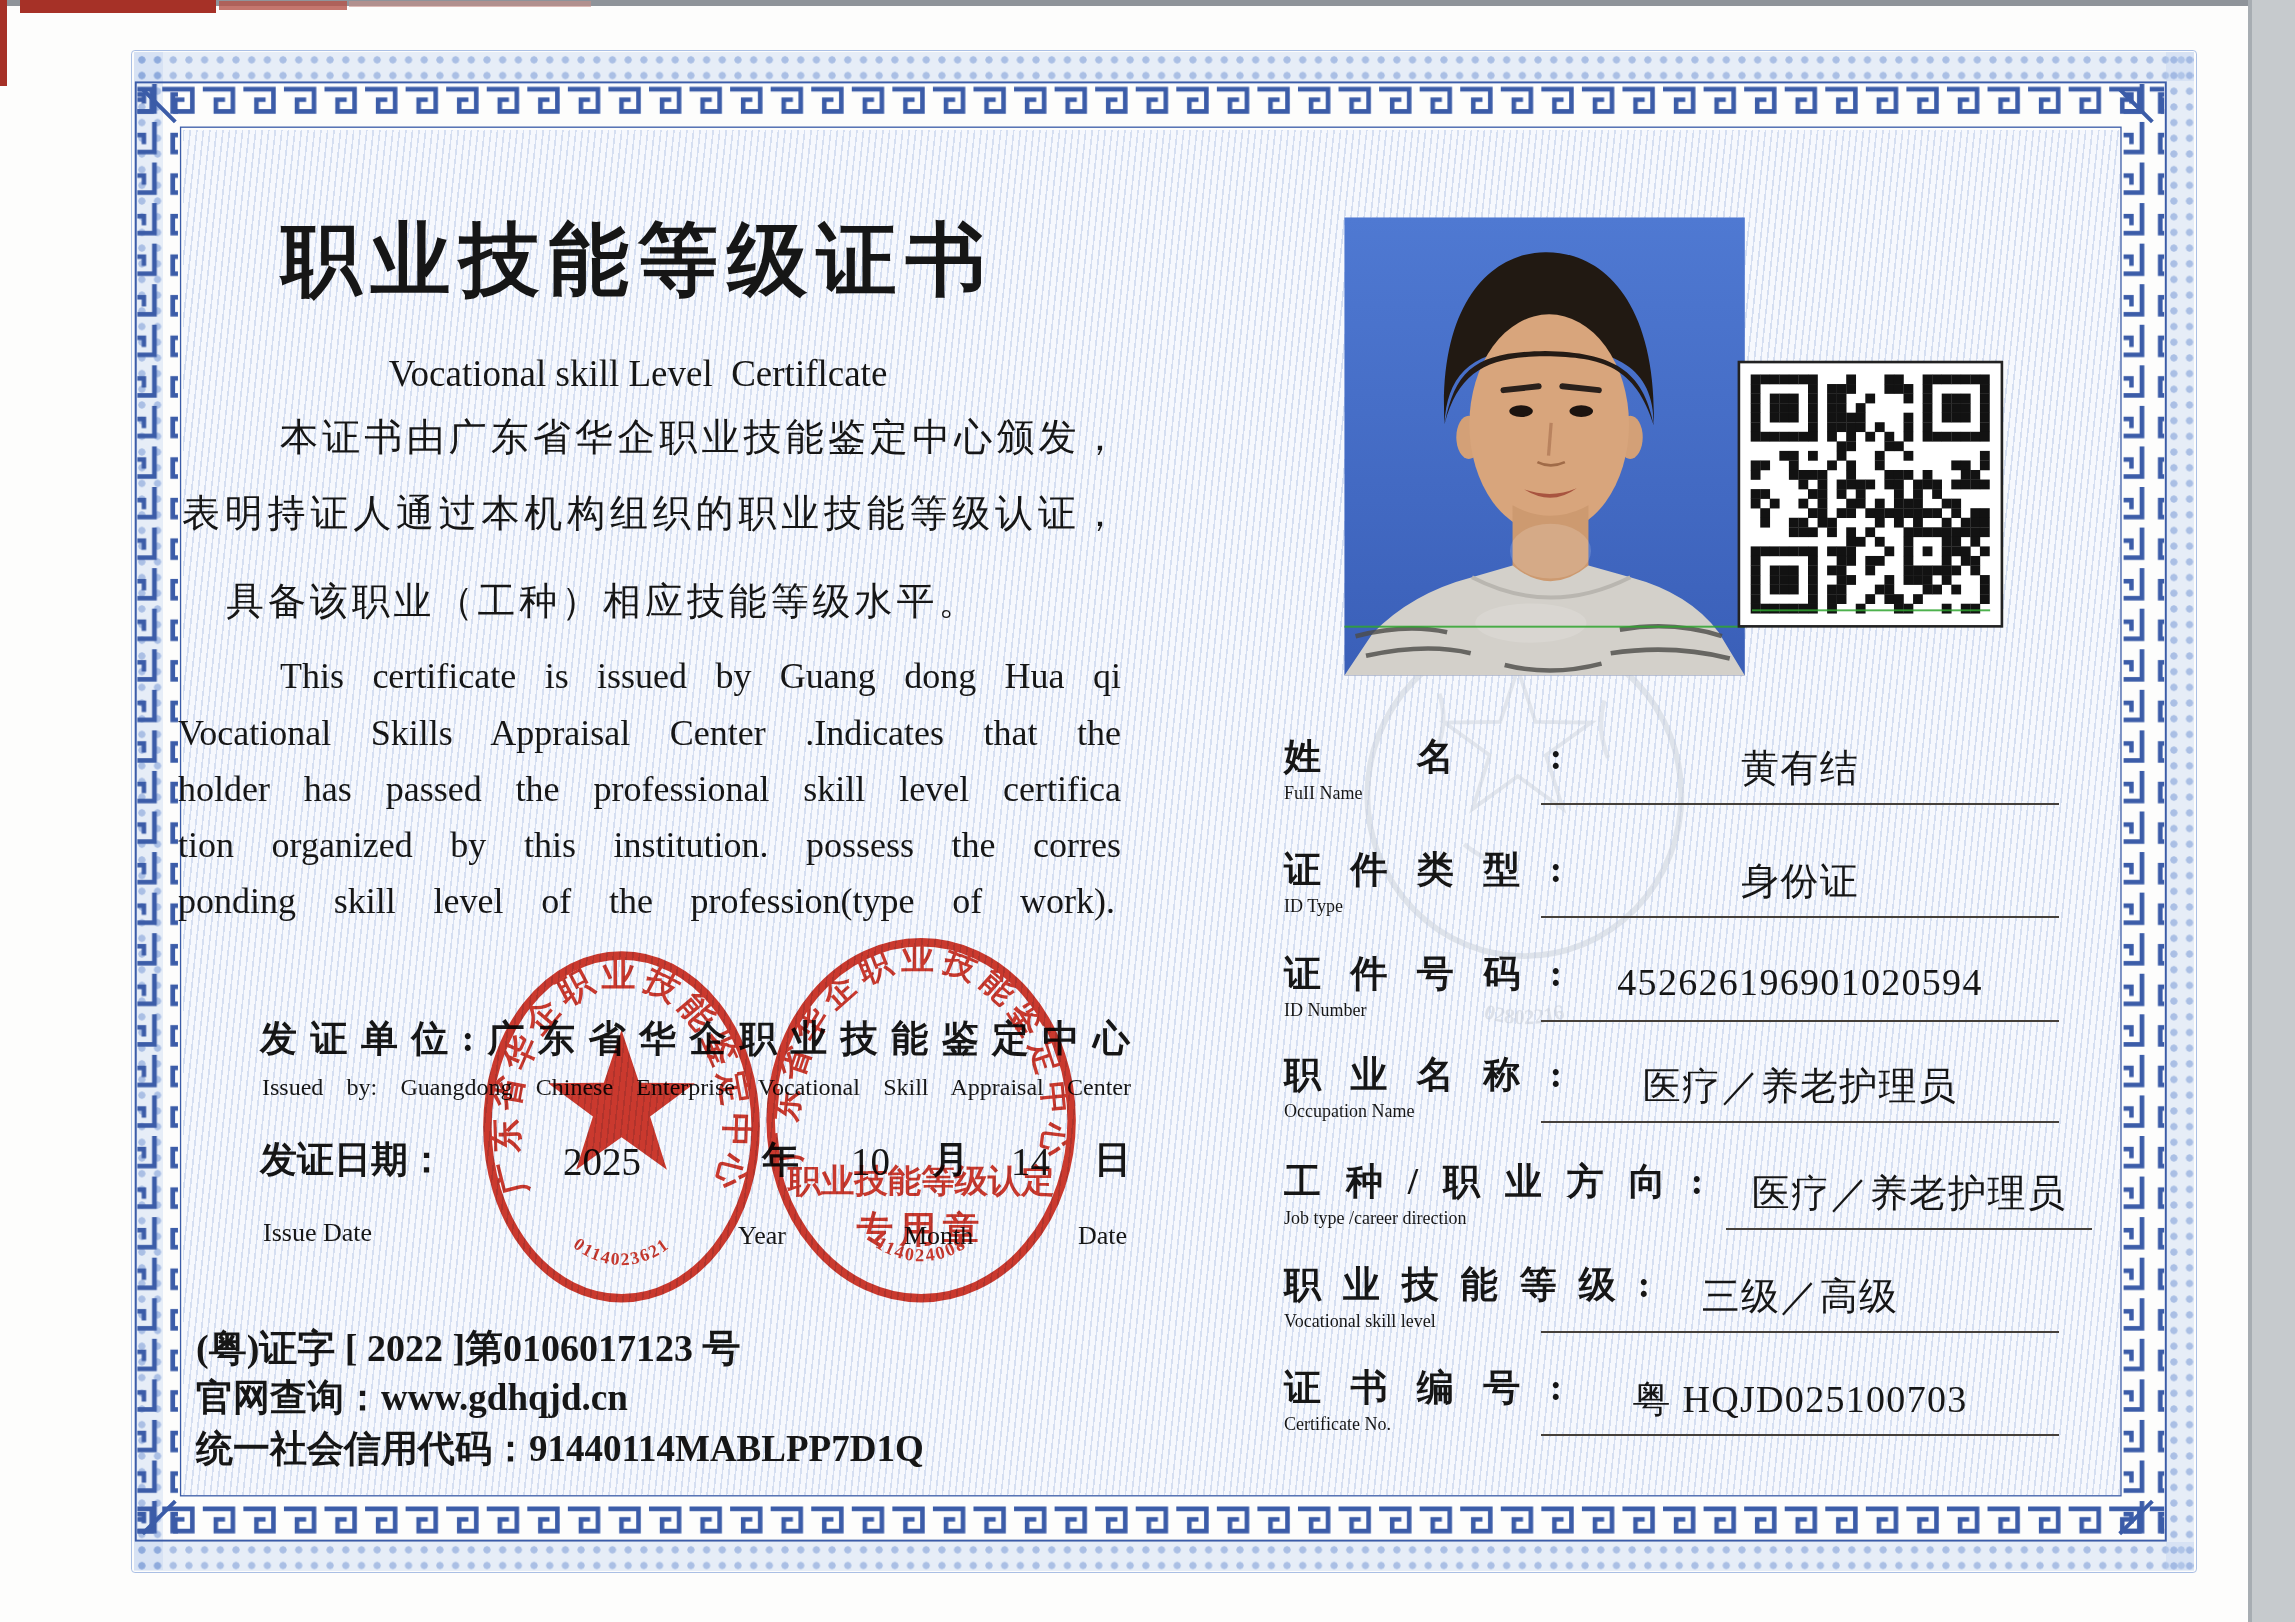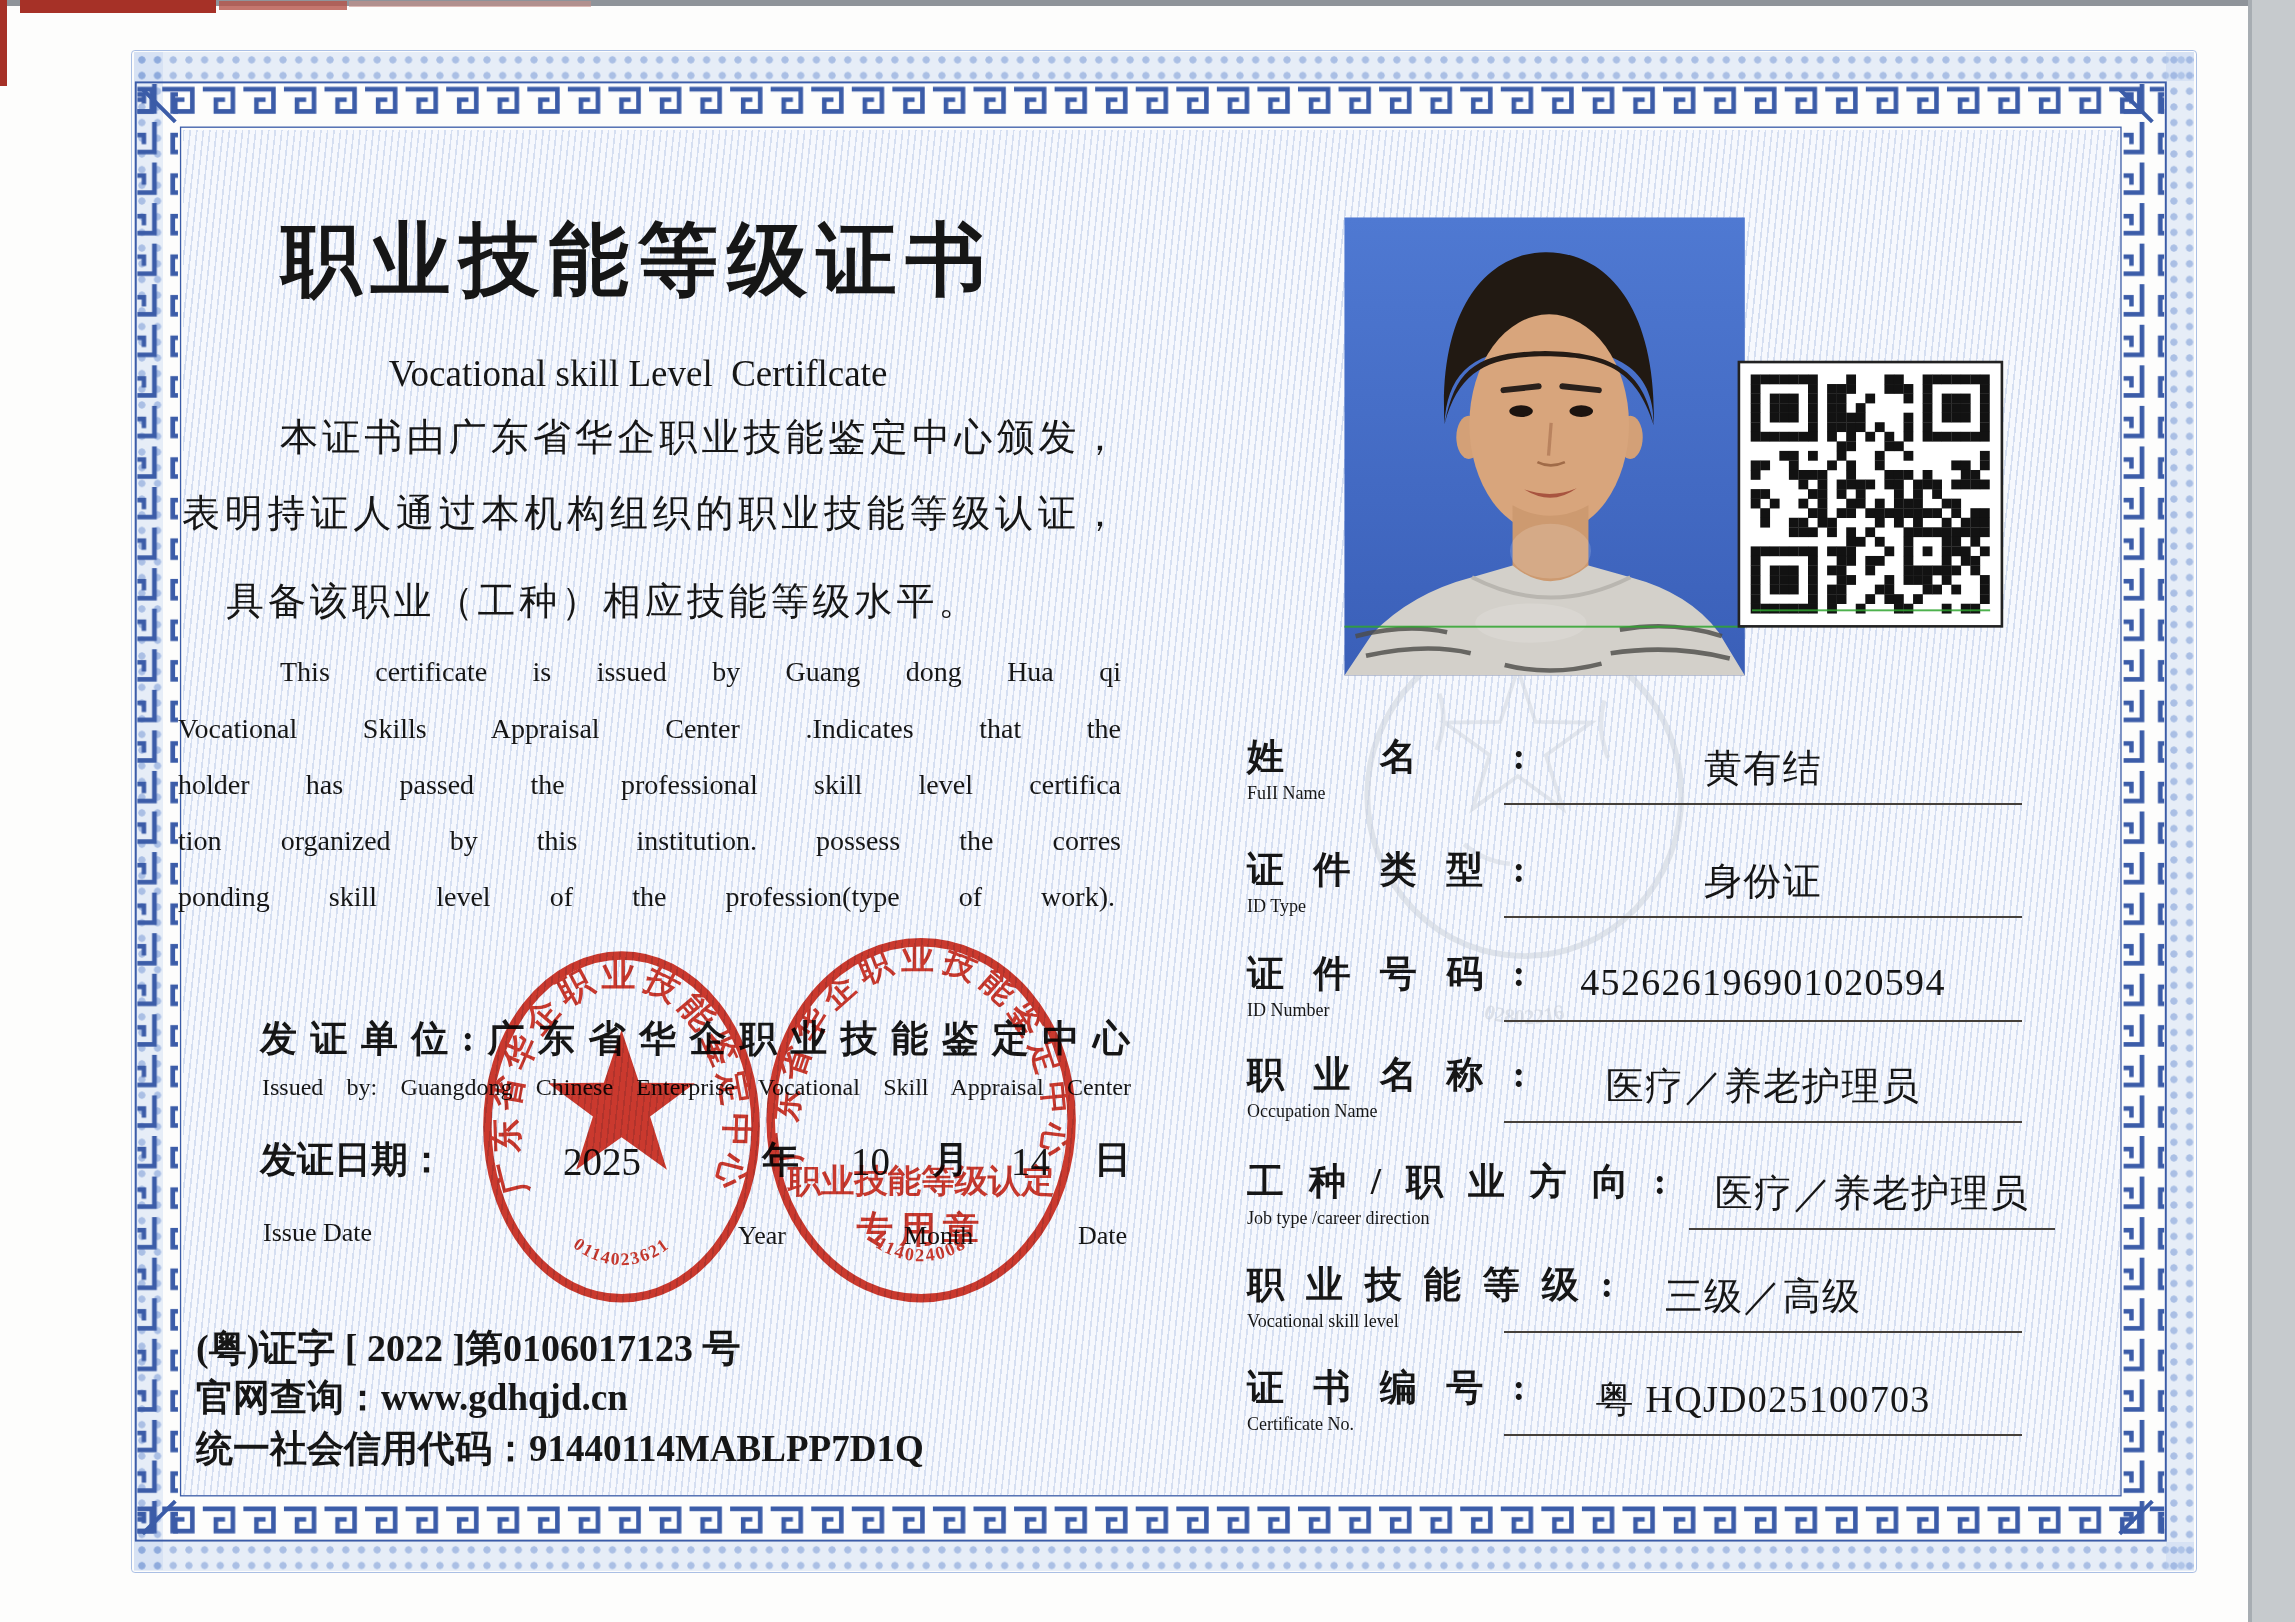--- a/index.html
+++ b/index.html
@@ -27,37 +27,37 @@
   .seal-layer{position:absolute;left:0;top:0;mix-blend-mode:multiply;opacity:.93;}
   
   .t{position:absolute;line-height:1.12;}
   .jload{text-align:justify;text-align-last:justify;}
   .title-cn{left:216px;top:216px;width:844px;text-align:center;font-size:80px;font-weight:700;letter-spacing:9.2px;}
   .title-en{left:216px;top:353px;width:844px;text-align:center;font-size:37px;white-space:pre;}
   .pcn{font-size:38px;letter-spacing:1.3px;}
   .pcn1{left:280px;top:416px;width:840px;}
   .pcn2{left:182px;top:492px;width:938px;}
   .pcn3{left:182px;top:580px;width:938px;letter-spacing:3.9px;margin-left:44px;}
-  .pen{font-size:28px;}
+  .pen{font-size:36px;}
   .pen1{left:280px;top:656px;width:841px;}
   .pen2{left:178px;top:713px;width:943px;}
   .pen3{left:178px;top:769px;width:943px;}
   .pen4{left:178px;top:825px;width:943px;}
   .pen5{left:178px;top:881px;width:937px;}
   .issuer-cn{left:260px;top:1018px;width:870px;font-size:37px;font-weight:600;}
   .issuer-en{left:262px;top:1074px;width:869px;font-size:24px;}
   .date-cn{font-size:37px;font-weight:600;}
   .date-num{font-size:39px;}
   .date-lbl{font-size:26px;}
   .foot{font-weight:600;}
   .foot1{left:196px;top:1327px;font-size:38px;}
   .foot2{left:196px;top:1377px;font-size:37px;}
   .foot3{left:196px;top:1428px;font-size:37px;}
   
-  .field{position:absolute;left:1247px;width:818px;height:98px;}
+  .field{position:absolute;left:1284px;width:818px;height:98px;}
   .f-cn{position:absolute;left:0;top:0;font-size:37px;font-weight:700;text-align:justify;text-align-last:justify;}
   .f-en{position:absolute;left:0;top:51px;font-size:18px;}
   .f-val{position:absolute;top:10.5px;font-size:38px;text-align:center;letter-spacing:1.3px;}
   .f-line{position:absolute;top:71px;height:2px;background:#45403a;}
   .w425{width:278px;} .w560{width:366px;} .w640{width:419px;}
   .val-std{left:257px;width:518px;} .line-std{left:257px;width:518px;}
   .val-job{left:442px;width:366px;} .line-job{left:442px;width:366px;}
 </style>
 </head>
 <body>

